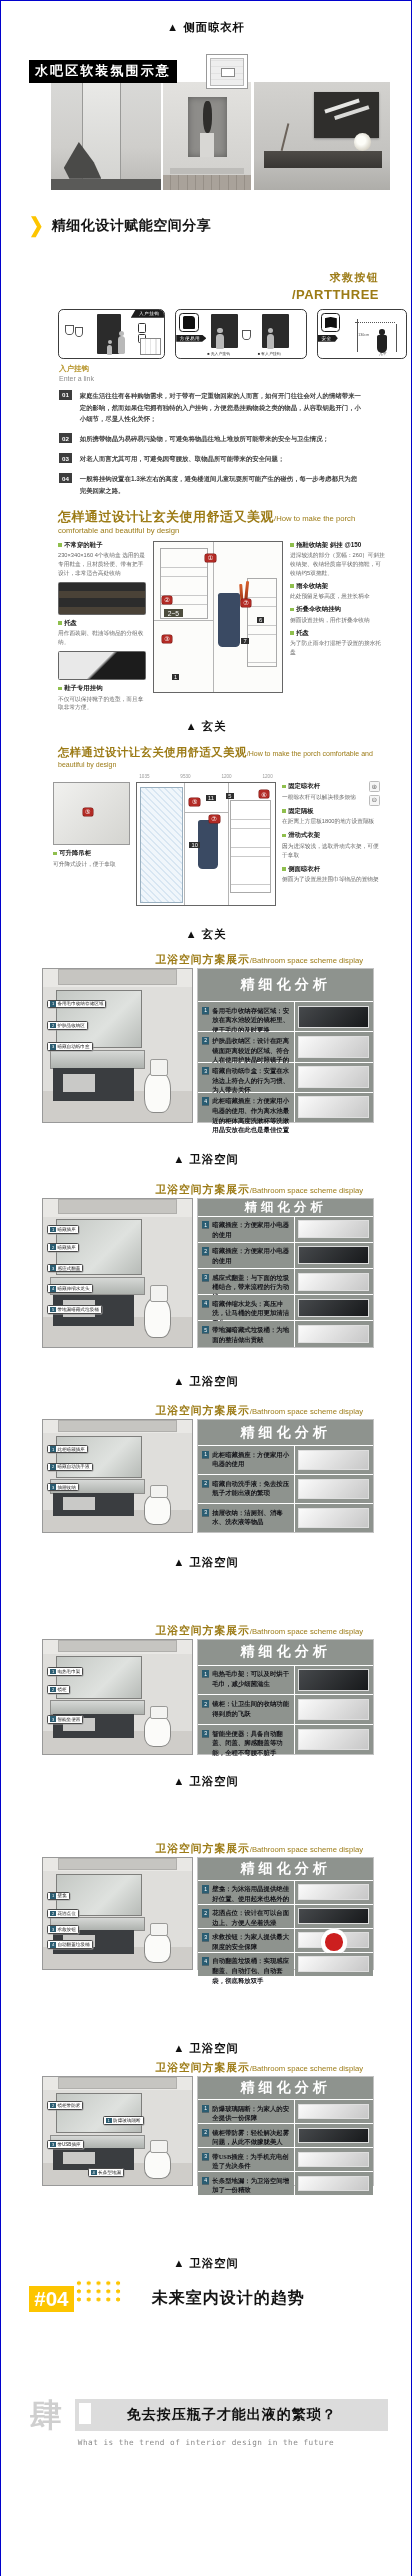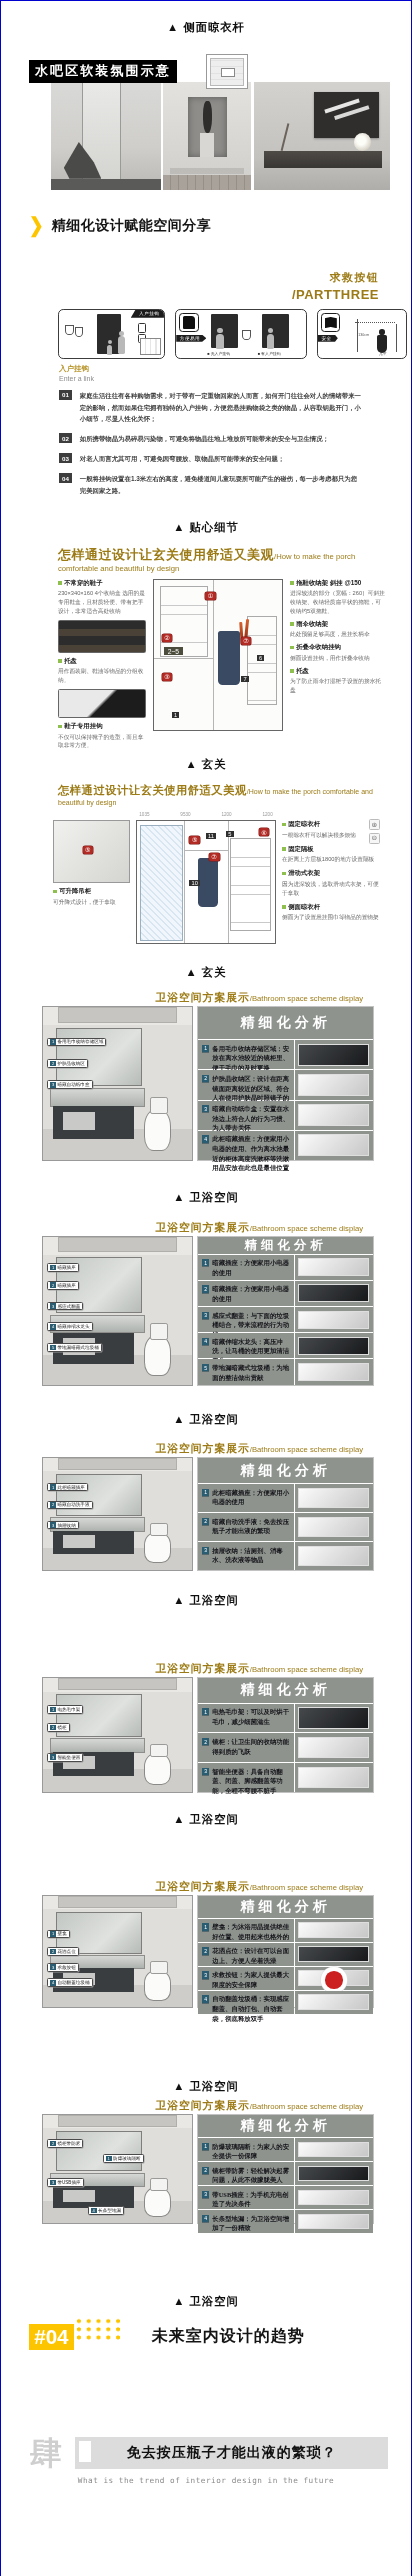--- a/index.html
+++ b/index.html
@@ -260,21 +260,20 @@
     <div class="eitem">
       <span class="enum">03</span>
       <p class="etext">对老人而言尤其可用，可避免因弯腰放、取物品所可能带来的安全问题；</p>
     </div>
     <div class="eitem">
       <span class="enum">04</span>
       <p class="etext">一般将挂钩设置在1.3米左右的高度，避免楼道间儿童玩耍所可能产生的碰伤，每一步考虑都只为您完美回家之路。</p>
     </div>
   </div>
 
-  <div class="cap" style="margin-top:23px;">▲ 贴心细节</div>
 
   <div class="pheading" style="margin-top:11.3px;">
     <span class="zh">怎样通过设计让玄关使用舒适又美观</span><span class="en">/How to make the porch comfortable and beautiful by design</span>
   </div>
 
   <div class="d1">
     <div class="d1col left">
       <div class="ann">
         <div class="ann-t"><span class="gsq"></span><b>不常穿的鞋子</b></div>
         <p class="ann-d">230×340×160 4个收纳盒 选用的是专用鞋盒，且材质轻便、带有把手设计，非常适合高处收纳</p>

